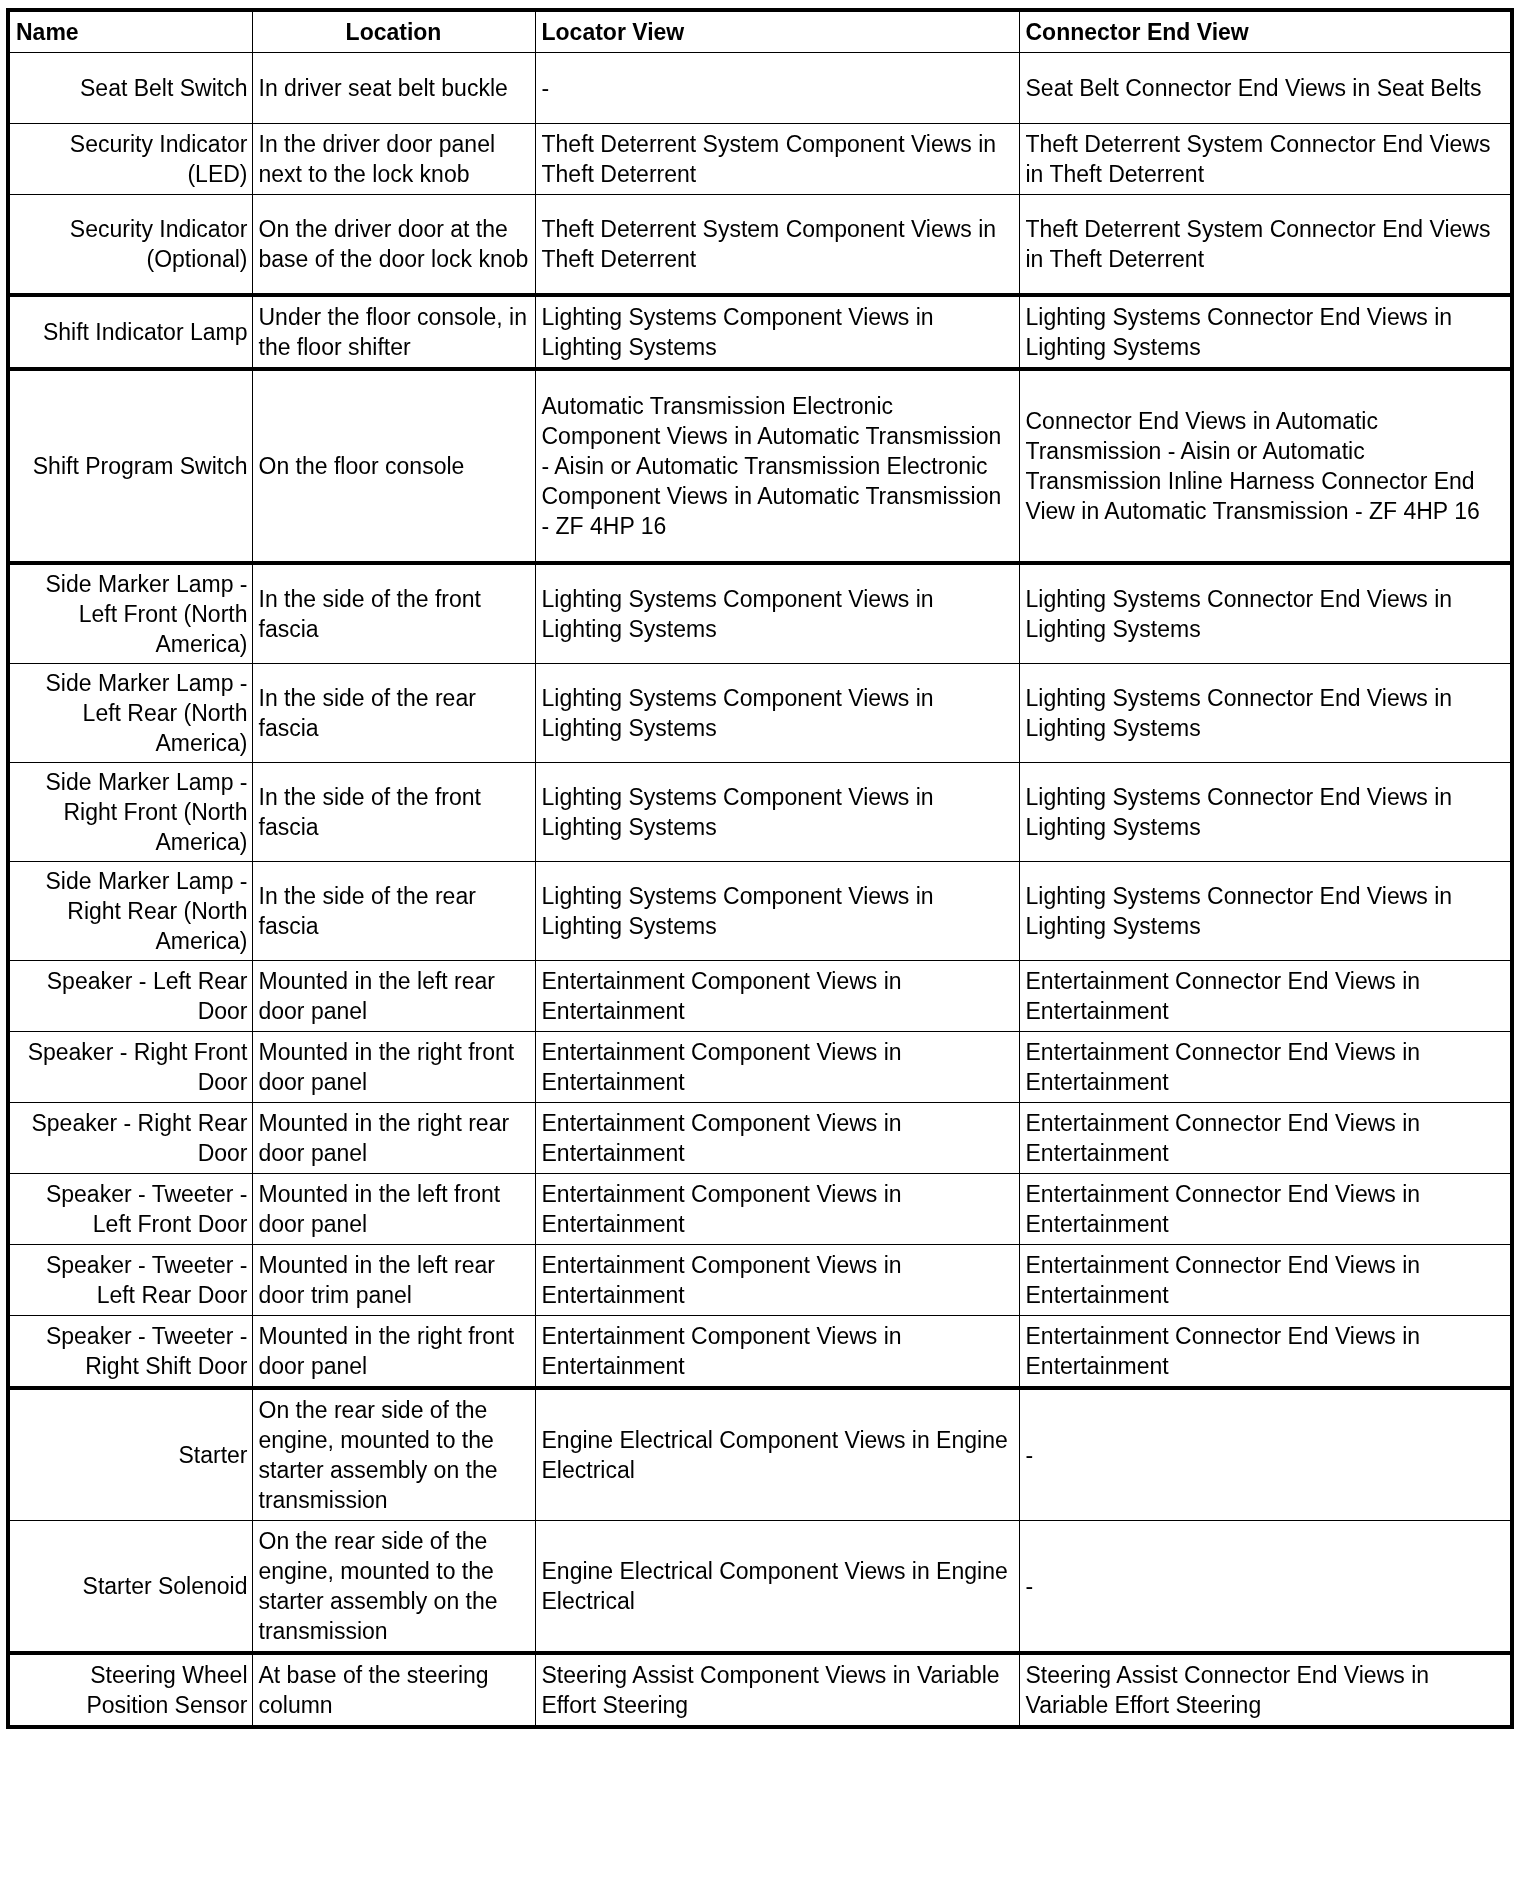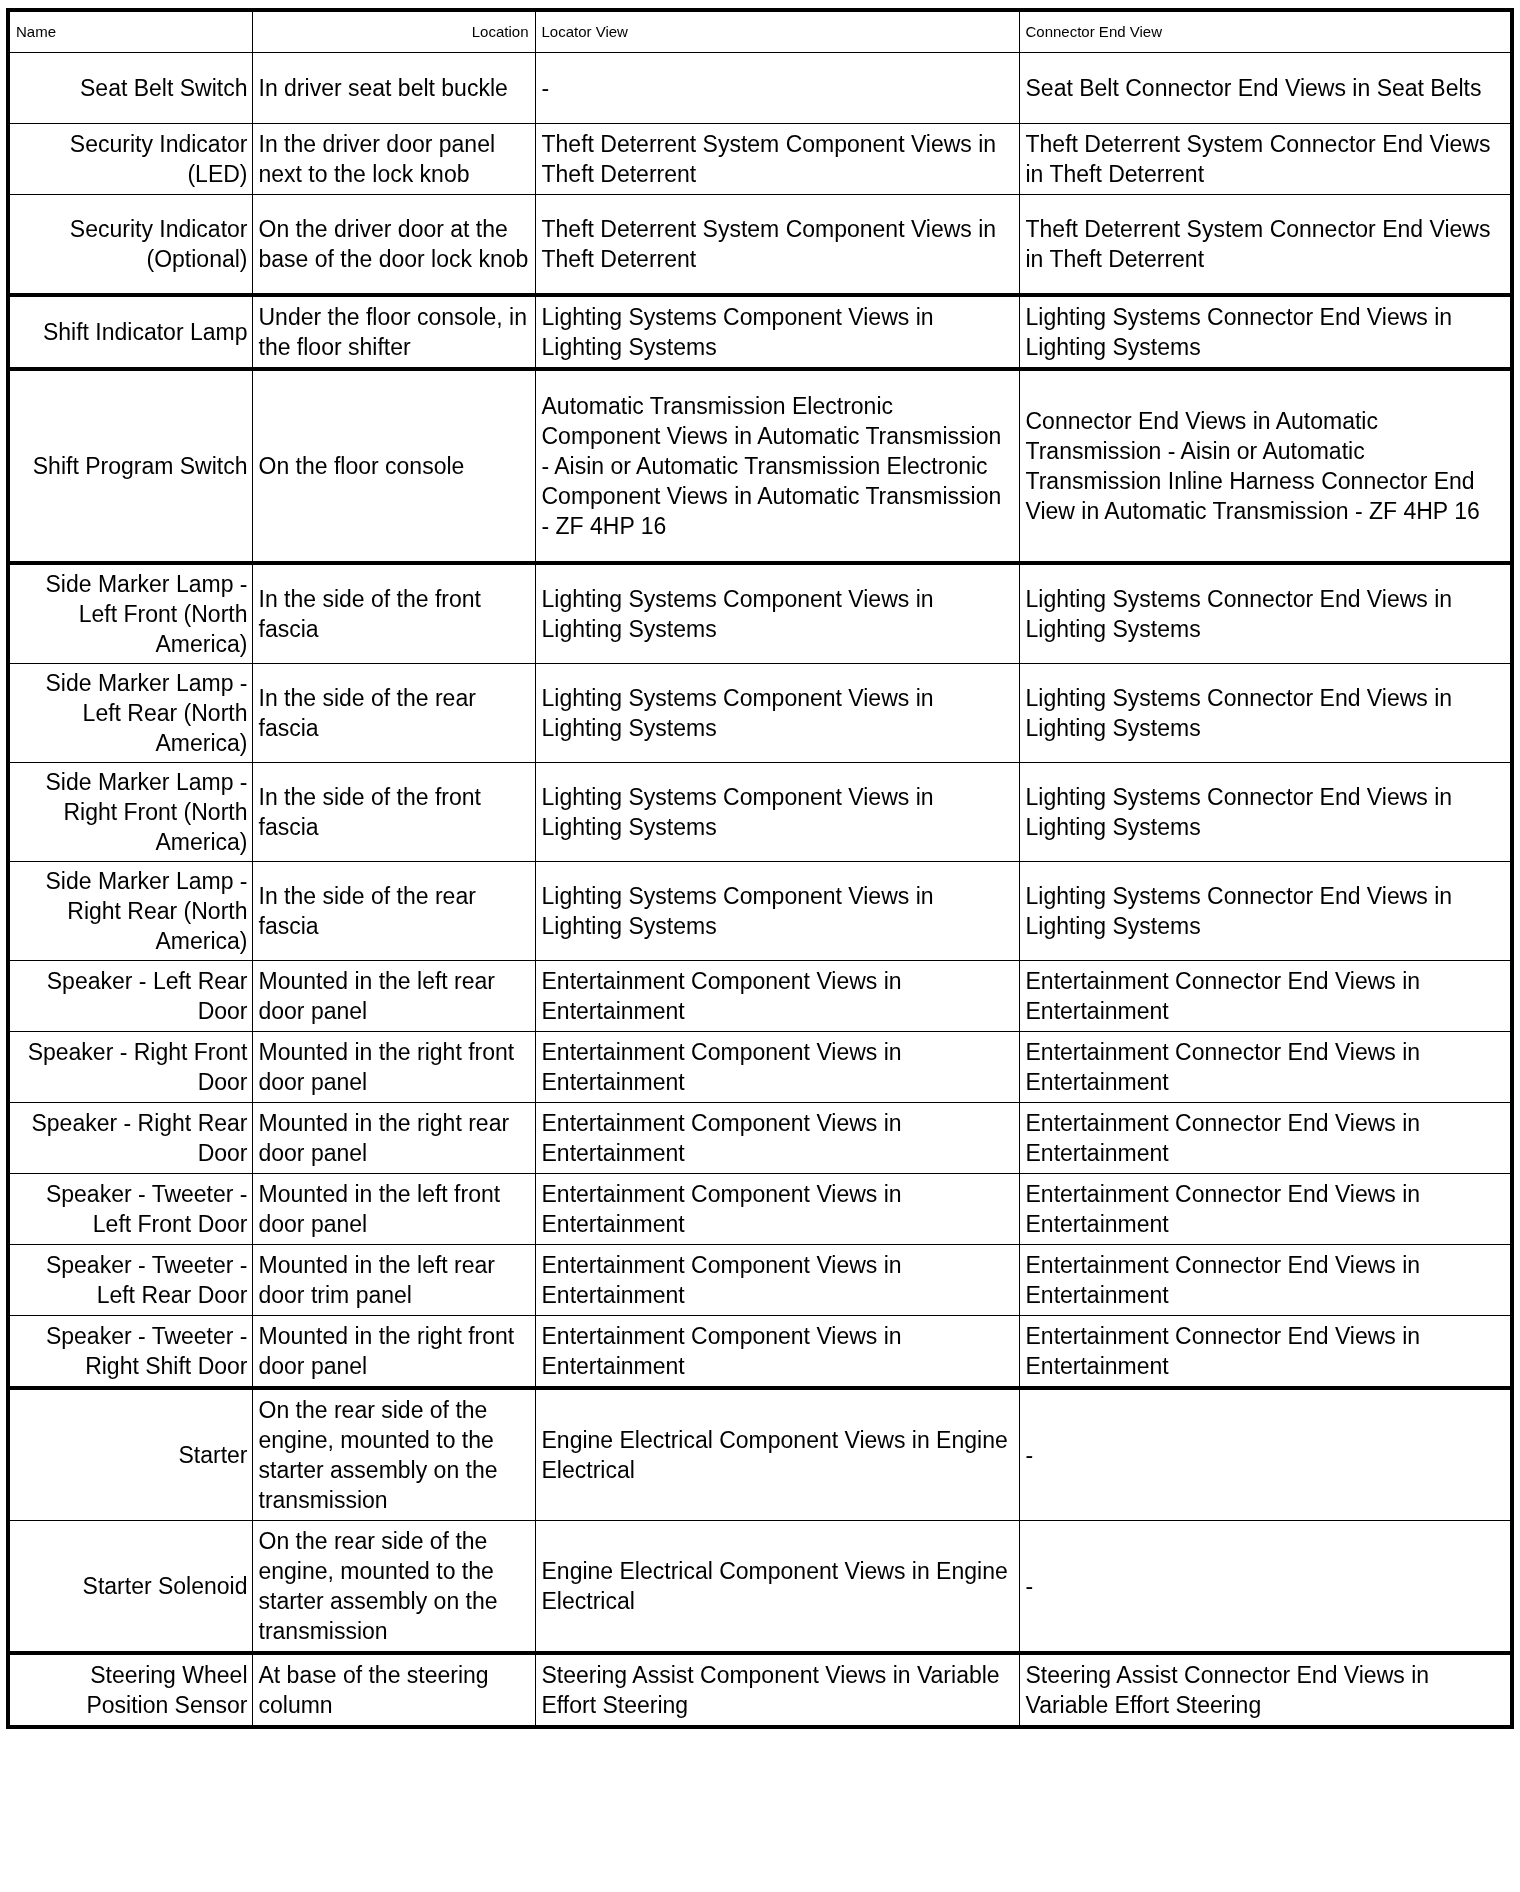--- a/index.html
+++ b/index.html
@@ -19,22 +19,22 @@
   col.c2 { width: 283px; }
   col.c3 { width: 484px; }
   col.c4 { width: auto; }
   th, td {
     border: 1.5px solid #000;
     padding: 0 6px;
     vertical-align: middle;
     text-align: left;
     overflow: hidden;
   }
-  th { font-weight: normal; height: 40px; font-size: 15px; }
-  th.center { text-align: right; }
+  th { font-weight: bold; height: 40px; font-size: 23px; }
+  th.center { text-align: center; }
   td.name { text-align: right; padding: 0 4px; }
   tr.thick-top td { border-top: 4px solid #000; }
   tr.h2 td { height: 70px; }
   tr.h3 td { height: 98px; }
   tr.h6 td { height: 190px; }
   tr.h4 td { height: 130px; }
 </style>
 </head>
 <body>
 

